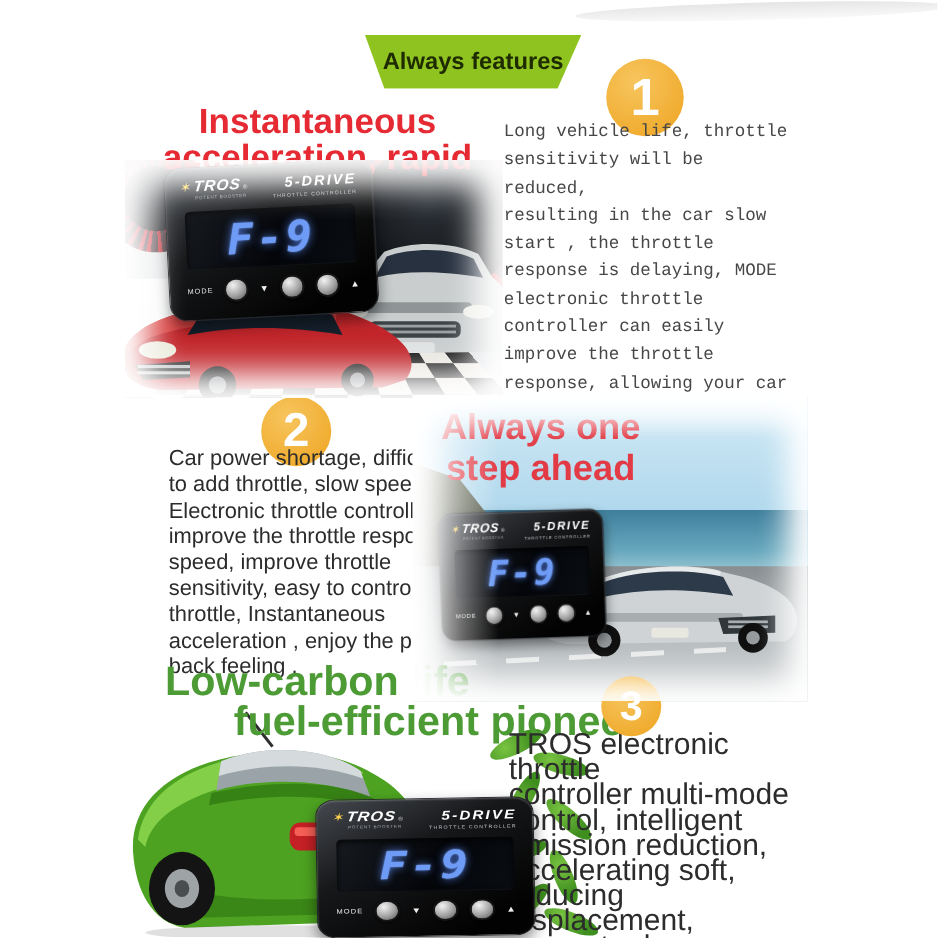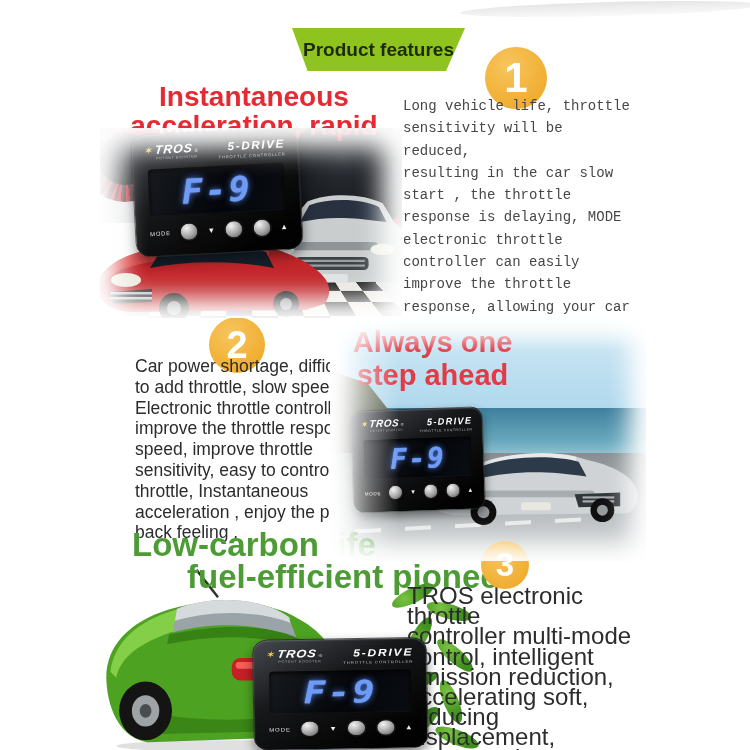--- a/index.html
+++ b/index.html
@@ -117,21 +117,21 @@
   svg{display:block;}
 </style>
 </head>
 <body>
 
 <div id="canvas">
 
   <div class="abs swoosh"></div>
 
   <div class="abs badge">
-    <span>Product features</span>
+    <span>Always features</span>
   </div>
 
   <div class="abs stepnum" id="circle1">
     <span>1</span>
   </div>
 
   <div class="abs red-title" id="title1">Instantaneous
 acceleration, rapid start</div>
 
   <div class="abs" id="photo1">

